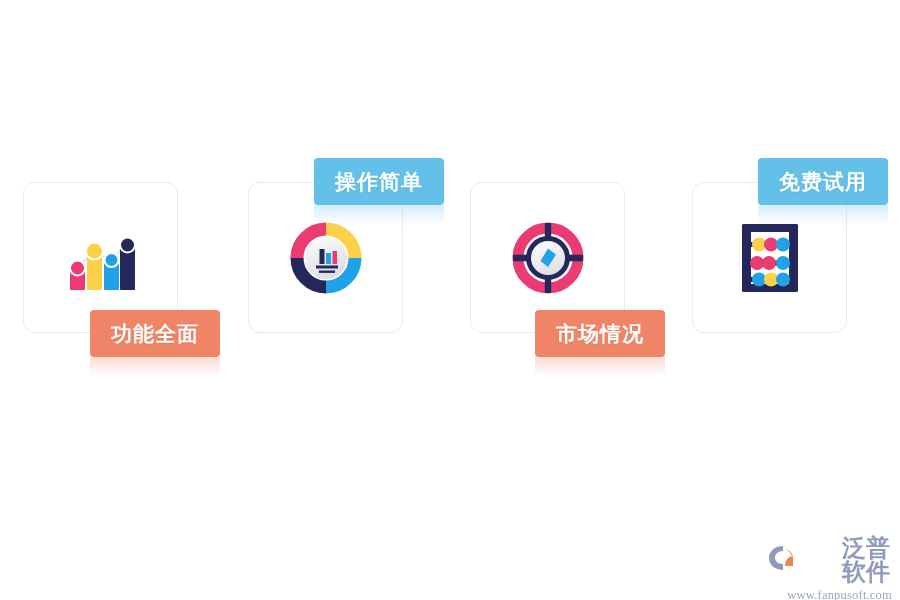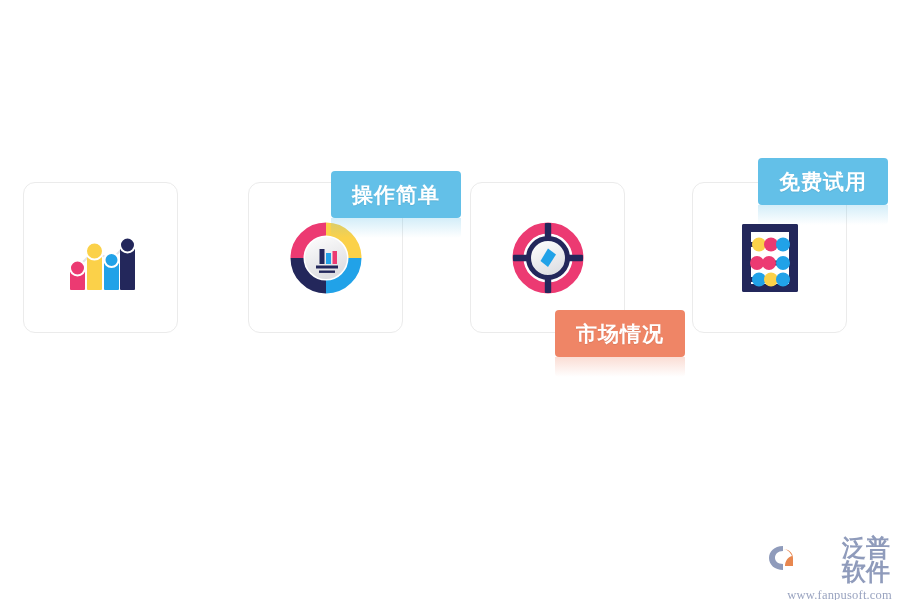--- a/index.html
+++ b/index.html
@@ -78,22 +78,22 @@
   .badge-orange { background: #ef8566; }
   .badge-orange::after {
     background: linear-gradient(to bottom, rgba(239,133,102,0.28), rgba(239,133,102,0.0));
   }
   .badge-blue { background: #63c0e8; }
   .badge-blue::after {
     background: linear-gradient(to bottom, rgba(99,192,232,0.28), rgba(99,192,232,0.0));
   }
 
   .badge-1 { left: 90px;  top: 310px; }
-  .badge-2 { left: 314px; top: 171px; margin-left: 17px; }
-  .badge-3 { left: 535px; top: 310px; margin-left: 20px; }
+  .badge-2 { left: 314px; top: 158px; }
+  .badge-3 { left: 535px; top: 310px; }
   .badge-4 { left: 758px; top: 158px; }
 
   
   #logo {
     position: absolute;
     left: 768px;
     top: 536px;
     width: 124px;
     height: 54px;
     z-index: 6;
@@ -226,20 +226,23 @@
         <circle cx="35" cy="43" r="7" fill="#ec3a72"></circle>
         <circle cx="49" cy="43" r="7" fill="#21a2e8"></circle>
 
         <circle cx="25" cy="59.5" r="7" fill="#21a2e8"></circle>
         <circle cx="37" cy="59.5" r="7" fill="#fbd149"></circle>
         <circle cx="49" cy="59.5" r="7" fill="#21a2e8"></circle>
       </svg>
     </div>
   </div>
 
+  <div class="badge badge-orange badge-1">
+    <span>功能全面</span>
+  </div>
 
   <div class="badge badge-blue badge-2">
     <span>操作简单</span>
   </div>
 
   <div class="badge badge-orange badge-3">
     <span>市场情况</span>
   </div>
 
   <div class="badge badge-blue badge-4">

